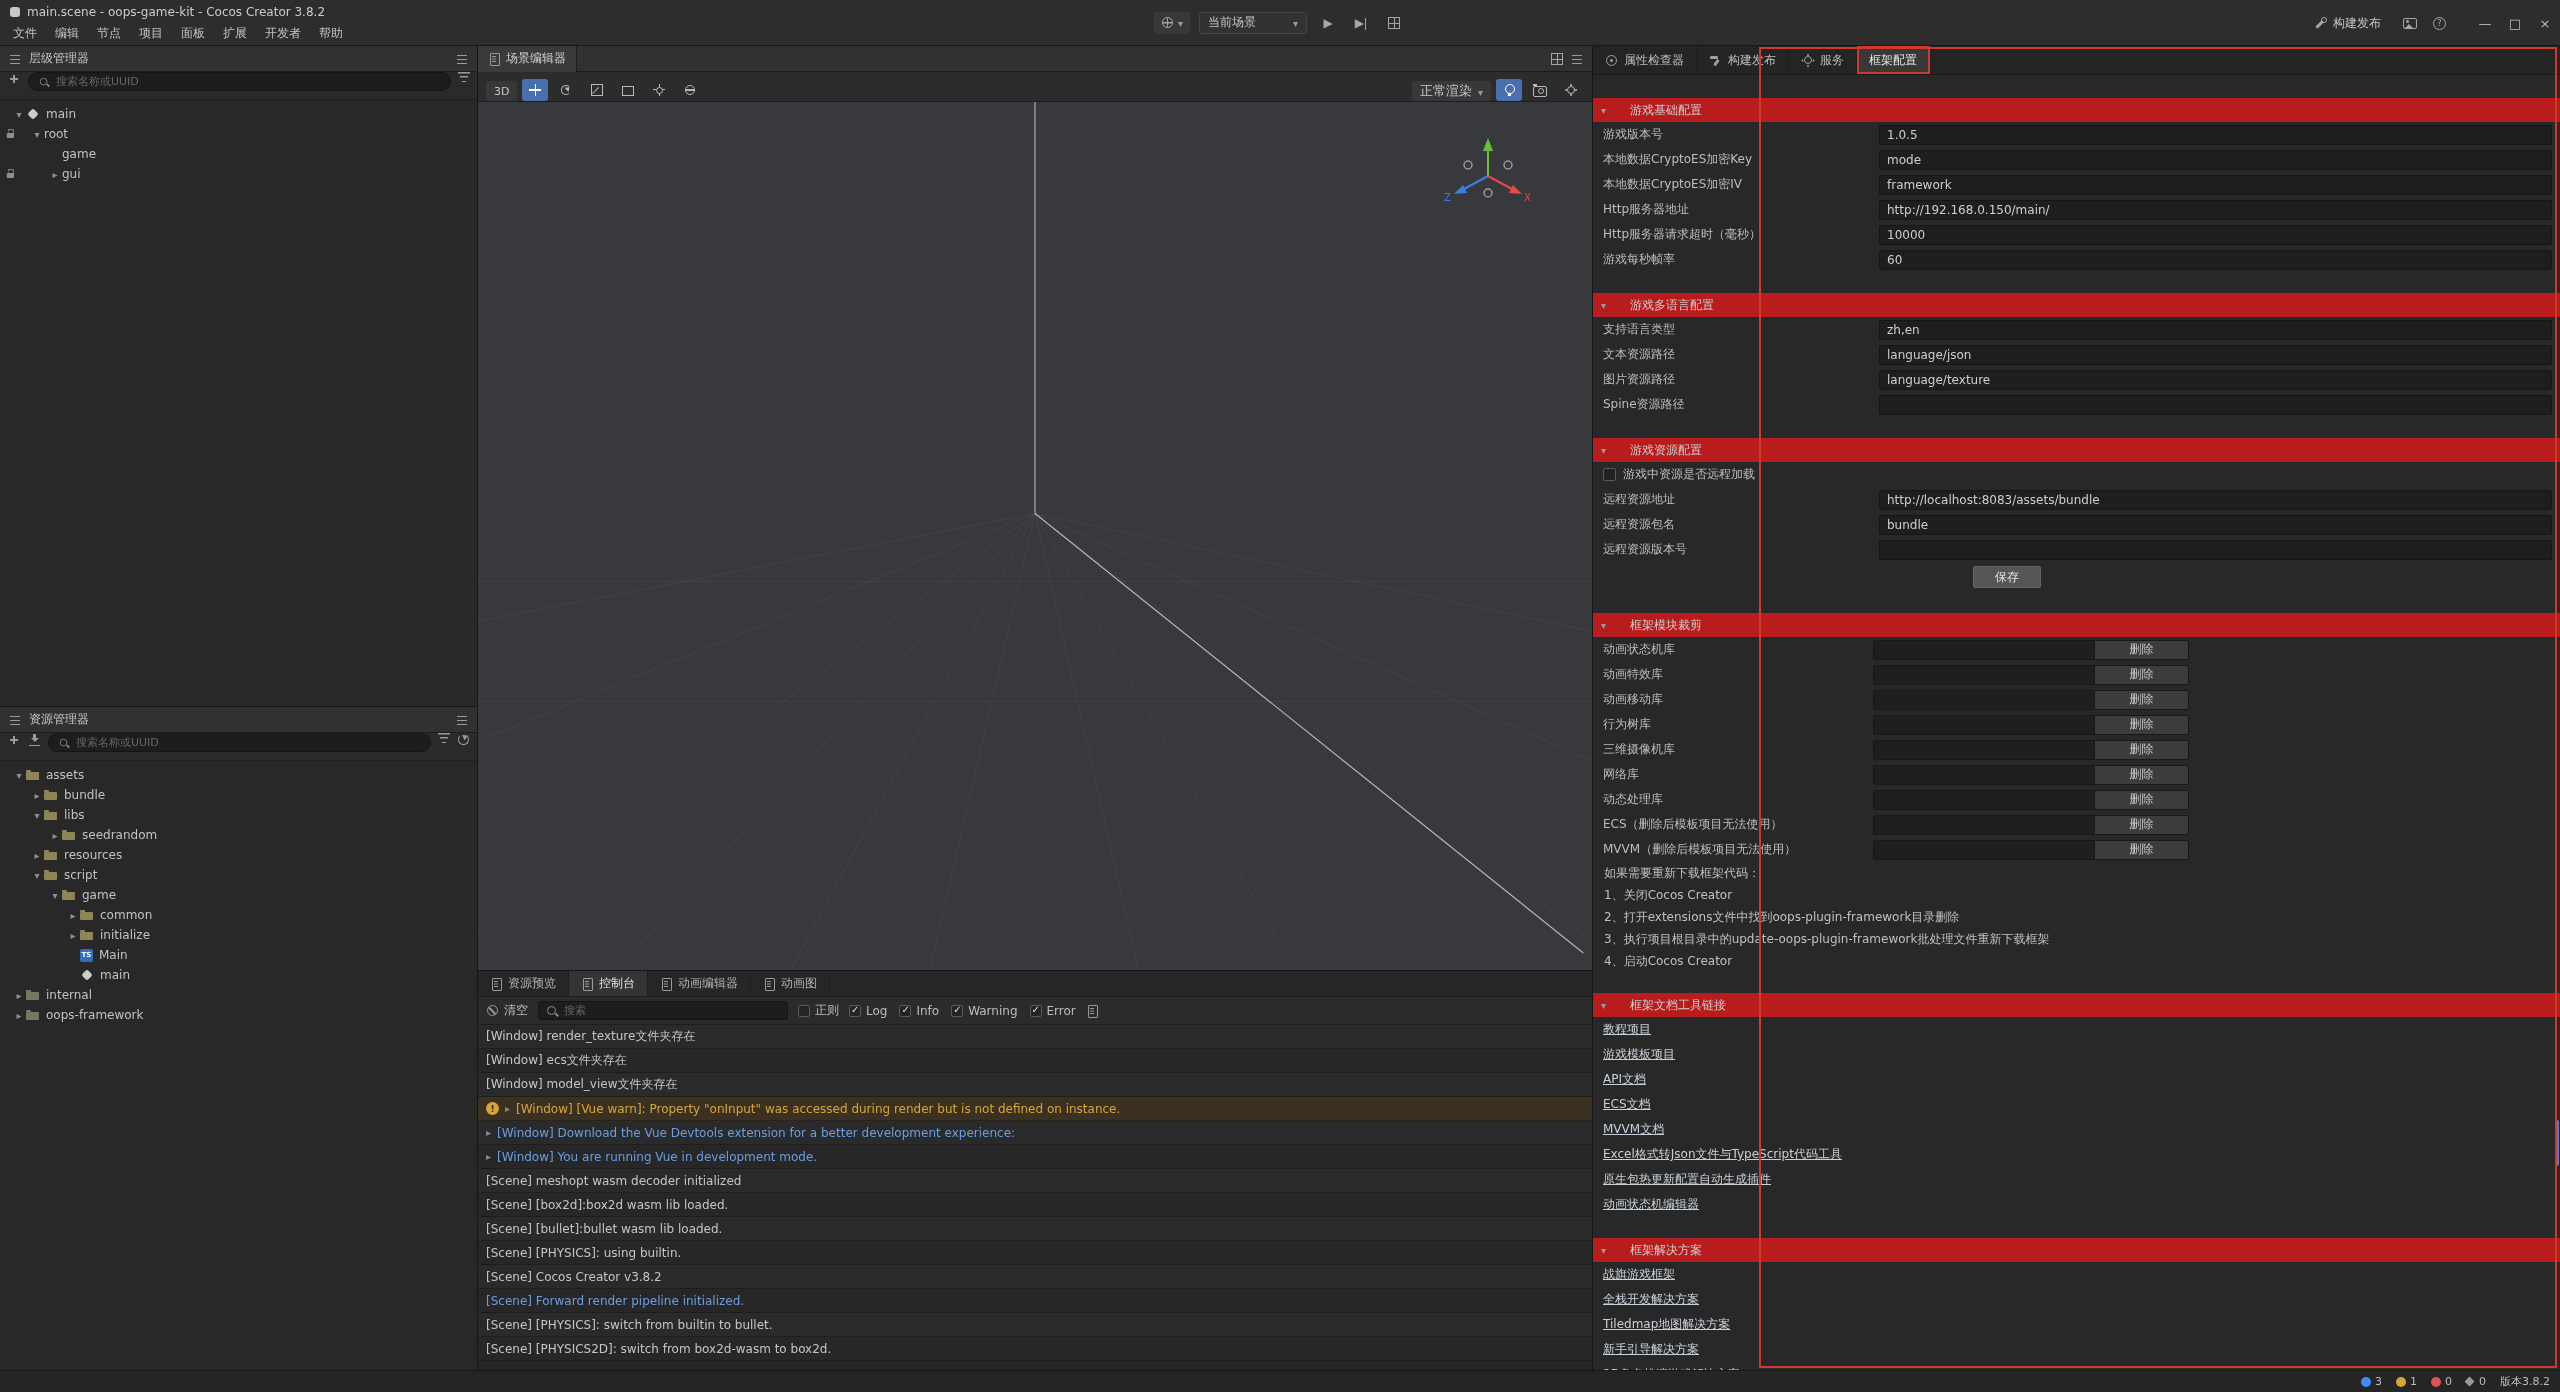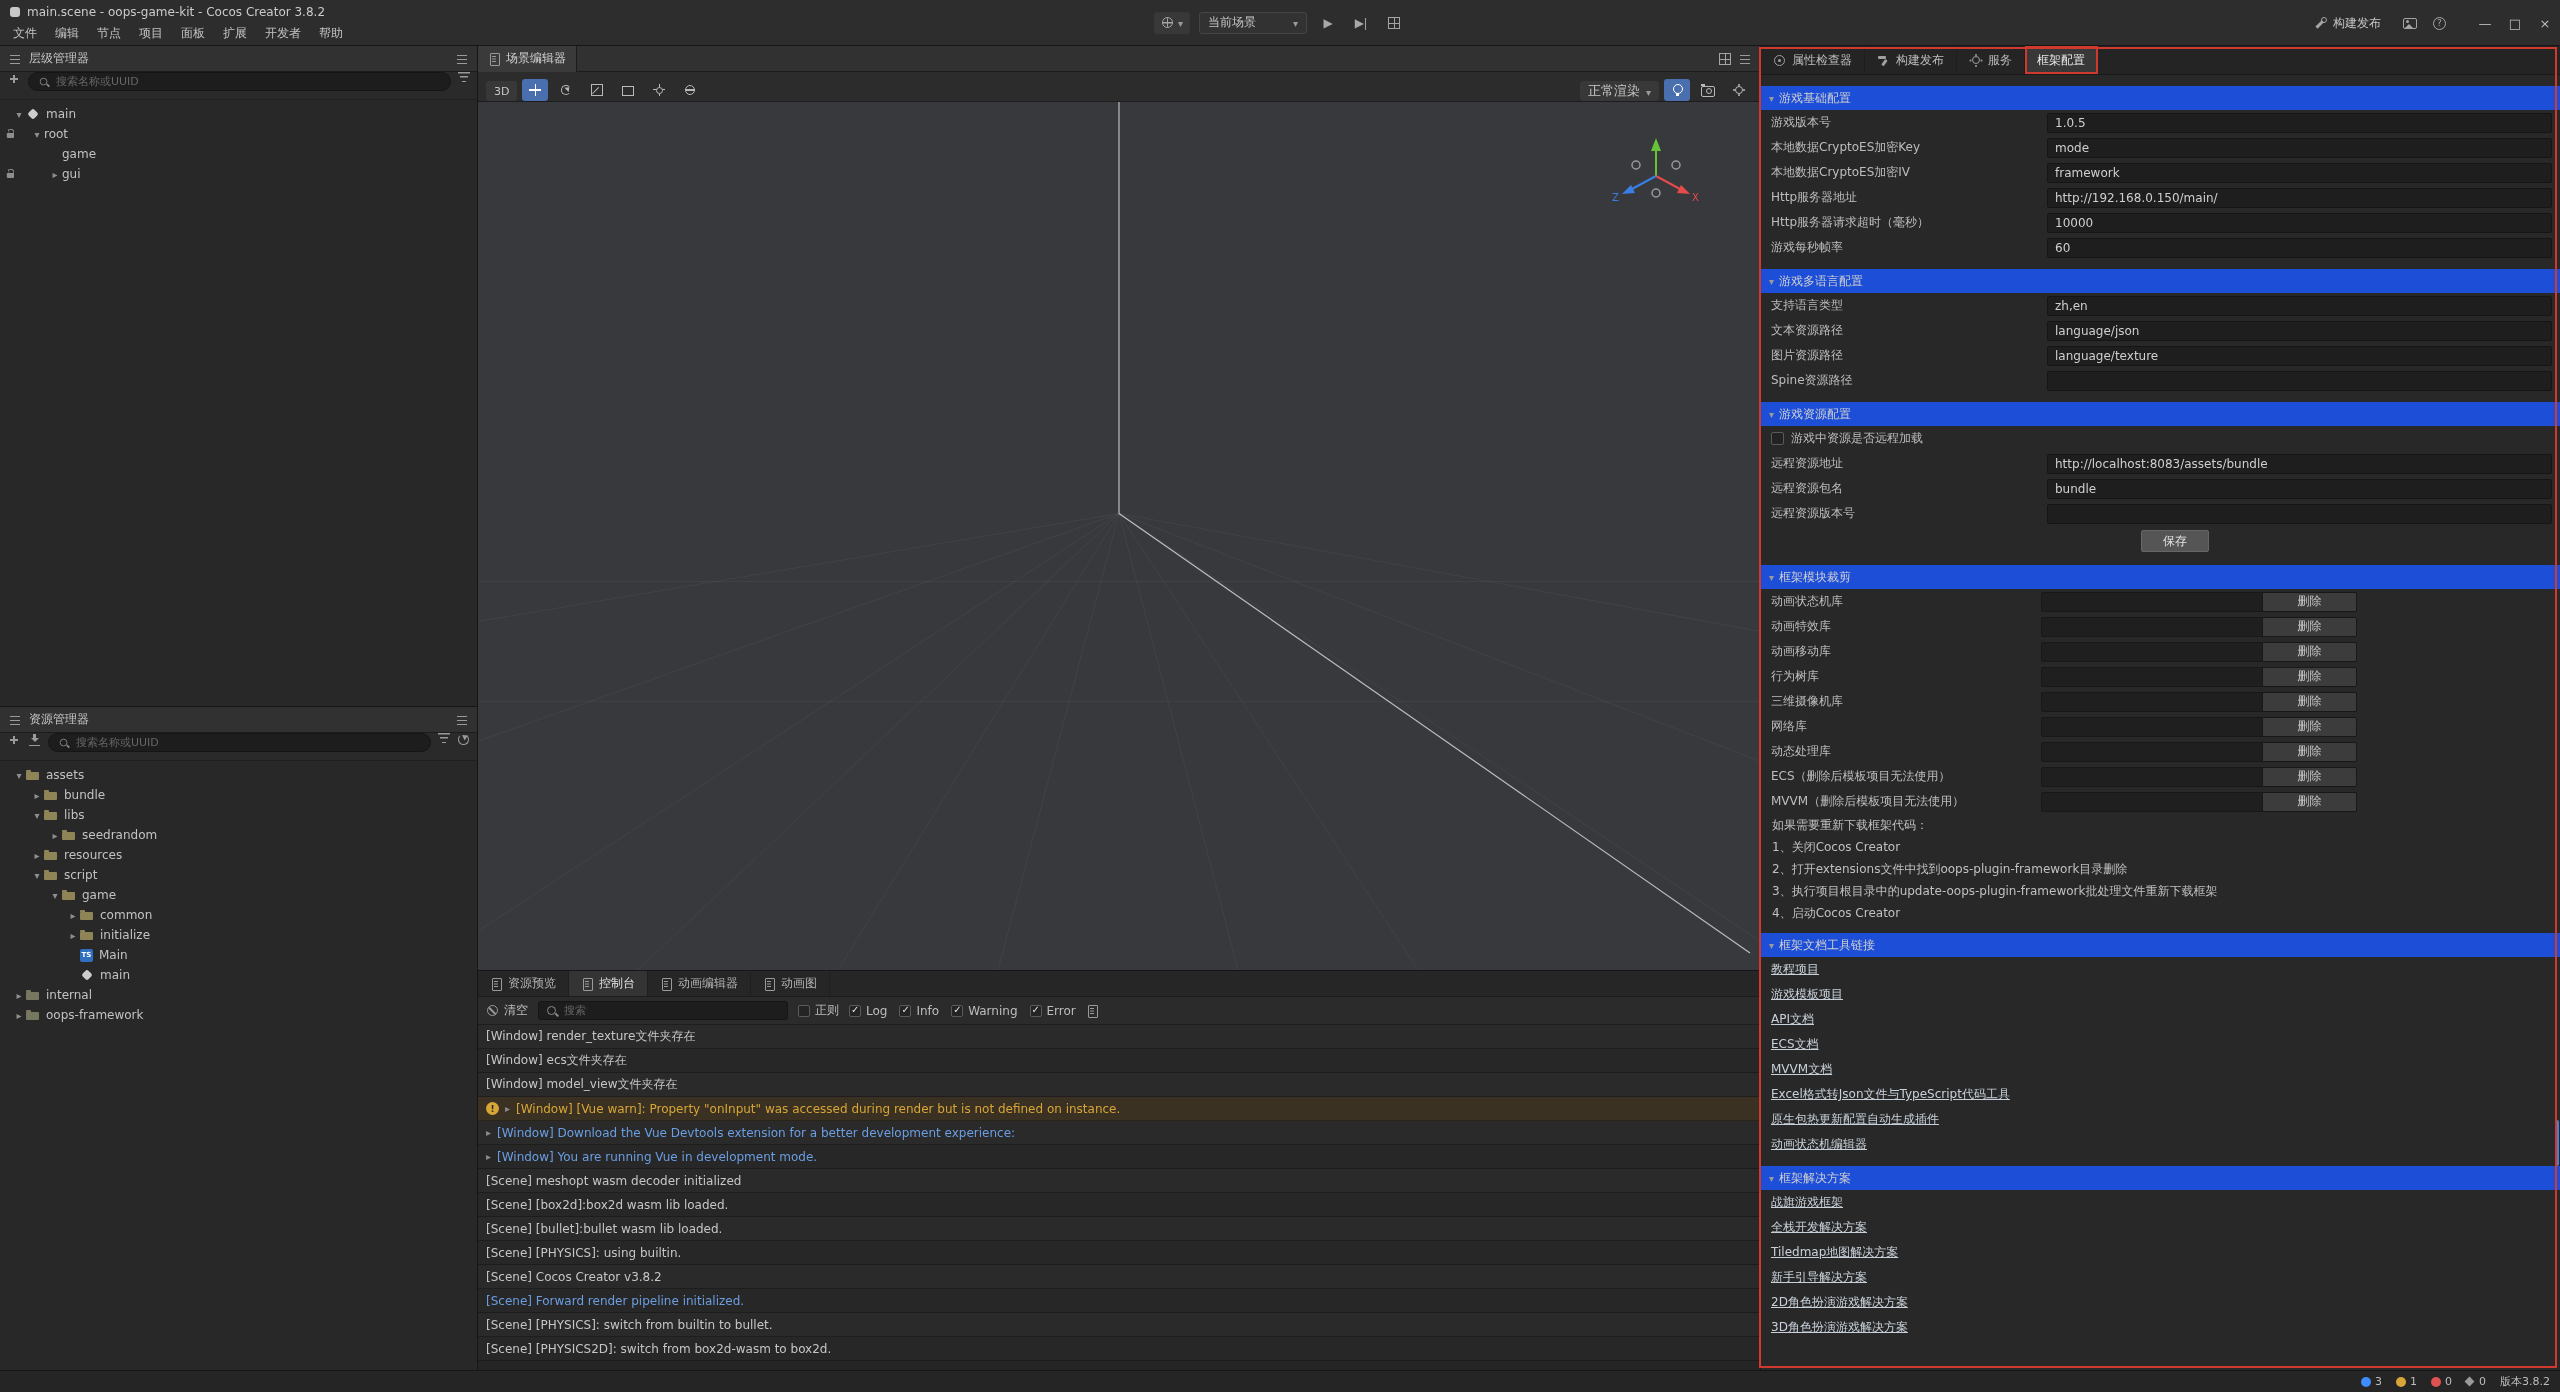--- a/index.html
+++ b/index.html
@@ -47,21 +47,21 @@
 .right-controls{position:absolute;right:0;top:0;height:46px;display:flex;align-items:center}
 .build-group{display:flex;align-items:center;gap:6px;margin-right:22px;color:#c5c5c5}
 .rc-icon{margin-right:16px;display:flex;align-items:center}
 .win-btns{display:flex;margin-left:8px}
 .win-btn{width:30px;height:46px;display:flex;align-items:center;justify-content:center;color:#bdbdbd;font-size:13px}
 
 
 .main{flex:1;display:flex;min-height:0}
 .col-left{width:478px;display:flex;flex-direction:column;border-right:1px solid #161616}
 .col-center{flex:1;display:flex;flex-direction:column;min-width:0}
-.col-right{width:800px;border-left:1px solid #161616;background:#282828;display:flex;flex-direction:column;position:relative}
+.col-right{width:968px;border-left:1px solid #161616;background:#282828;display:flex;flex-direction:column;position:relative}
 
 .panel-hd{height:26px;background:#313131;border-bottom:1px solid #1c1c1c;display:flex;align-items:center;padding:0 8px;gap:7px;color:#c6c6c6;flex:0 0 auto}
 .panel-hd .spacer{flex:1}
 .tool-row{height:28px;display:flex;padding:0 7px;gap:7px;background:#2a2a2a;border-bottom:1px solid #1f1f1f;flex:0 0 auto}
 .search{flex:1;height:19px;background:#1d1d1d;border:1px solid #151515;border-radius:10px;display:flex;align-items:center;padding:0 8px;gap:5px;min-width:0}
 .search .i-search{transform:scale(.85)}
 .search input{flex:1;min-width:0;background:transparent;border:none;outline:none;color:#9a9a9a;font-size:11px;font-family:inherit}
 input::placeholder{color:#666}
 
 
@@ -126,21 +126,21 @@
 .insp-tab{display:flex;align-items:center;padding:0 12px;gap:6px;color:#bdbdbd;border-right:1px solid #1e1e1e}
 .insp-tab.active{background:#383838;color:#e9e9e9;outline:2px solid #d03a2e;outline-offset:-2px}
 .t-ic{width:13px;height:13px;position:relative;color:#9f9f9f}
 .ic-inspector .t-ic::before{content:'';position:absolute;inset:1px;border:1.4px solid currentColor;border-radius:50%}
 .ic-inspector .t-ic::after{content:'';position:absolute;left:5px;top:5px;width:3px;height:3px;border-radius:50%;background:currentColor}
 .ic-build .t-ic::before{content:'';position:absolute;left:1px;top:2px;width:8px;height:3.5px;background:currentColor;border-radius:1px}
 .ic-build .t-ic::after{content:'';position:absolute;left:6px;top:5px;width:2.5px;height:7px;background:currentColor;transform:rotate(35deg);border-radius:1px}
 .ic-service .t-ic::before{content:'';position:absolute;inset:2.5px;border:1.4px solid currentColor;border-radius:50%}
 .ic-service .t-ic::after{content:'';position:absolute;left:5.5px;top:0;width:2px;height:2px;background:currentColor;border-radius:1px;box-shadow:0 11px 0 currentColor,-5.5px 5.5px 0 currentColor,5.5px 5.5px 0 currentColor}
 .insp-body{flex:1;overflow:hidden;padding-top:2px}
-.sec-hd{height:24px;margin-top:9px;background:#1d4ed8;display:flex;align-items:center;gap:5px;padding:0 8px;color:#cfcfcf}
+.sec-hd{height:24px;margin-top:21px;background:#b91c1c;display:flex;align-items:center;gap:24px;padding:0 8px;color:#cfcfcf}
 .sec-hd .caret::after{content:'▾';color:#9a9a9a;font-size:10px}
 .cfg-row{height:25px;display:flex;align-items:center;padding-left:10px}
 .cfg-label{width:276px;color:#bdbdbd;white-space:nowrap;overflow:hidden}
 .cfg-input{flex:1;height:20px;margin-right:8px;background:#1e1e1e;border:1px solid #151515;border-radius:2px;display:flex;align-items:center;padding:0 7px;color:#cfcfcf;min-width:0}
 .cfg-check{height:25px;display:flex;align-items:center;padding-left:10px;color:#bdbdbd}
 .cfg-box{width:13px;height:13px;border:1px solid #5a5a5a;background:#222;border-radius:2px;margin-right:7px}
 .save-row{height:30px;display:flex;align-items:center;padding-left:380px}
 .save-btn{width:68px;height:22px;background:#555;border:1px solid #666;border-radius:2px;color:#e3e3e3;font-size:12px;font-family:inherit}
 .mod-row{height:25px;display:flex;align-items:center;padding-left:10px}
 .mod-label{width:270px;color:#bdbdbd;white-space:nowrap}

